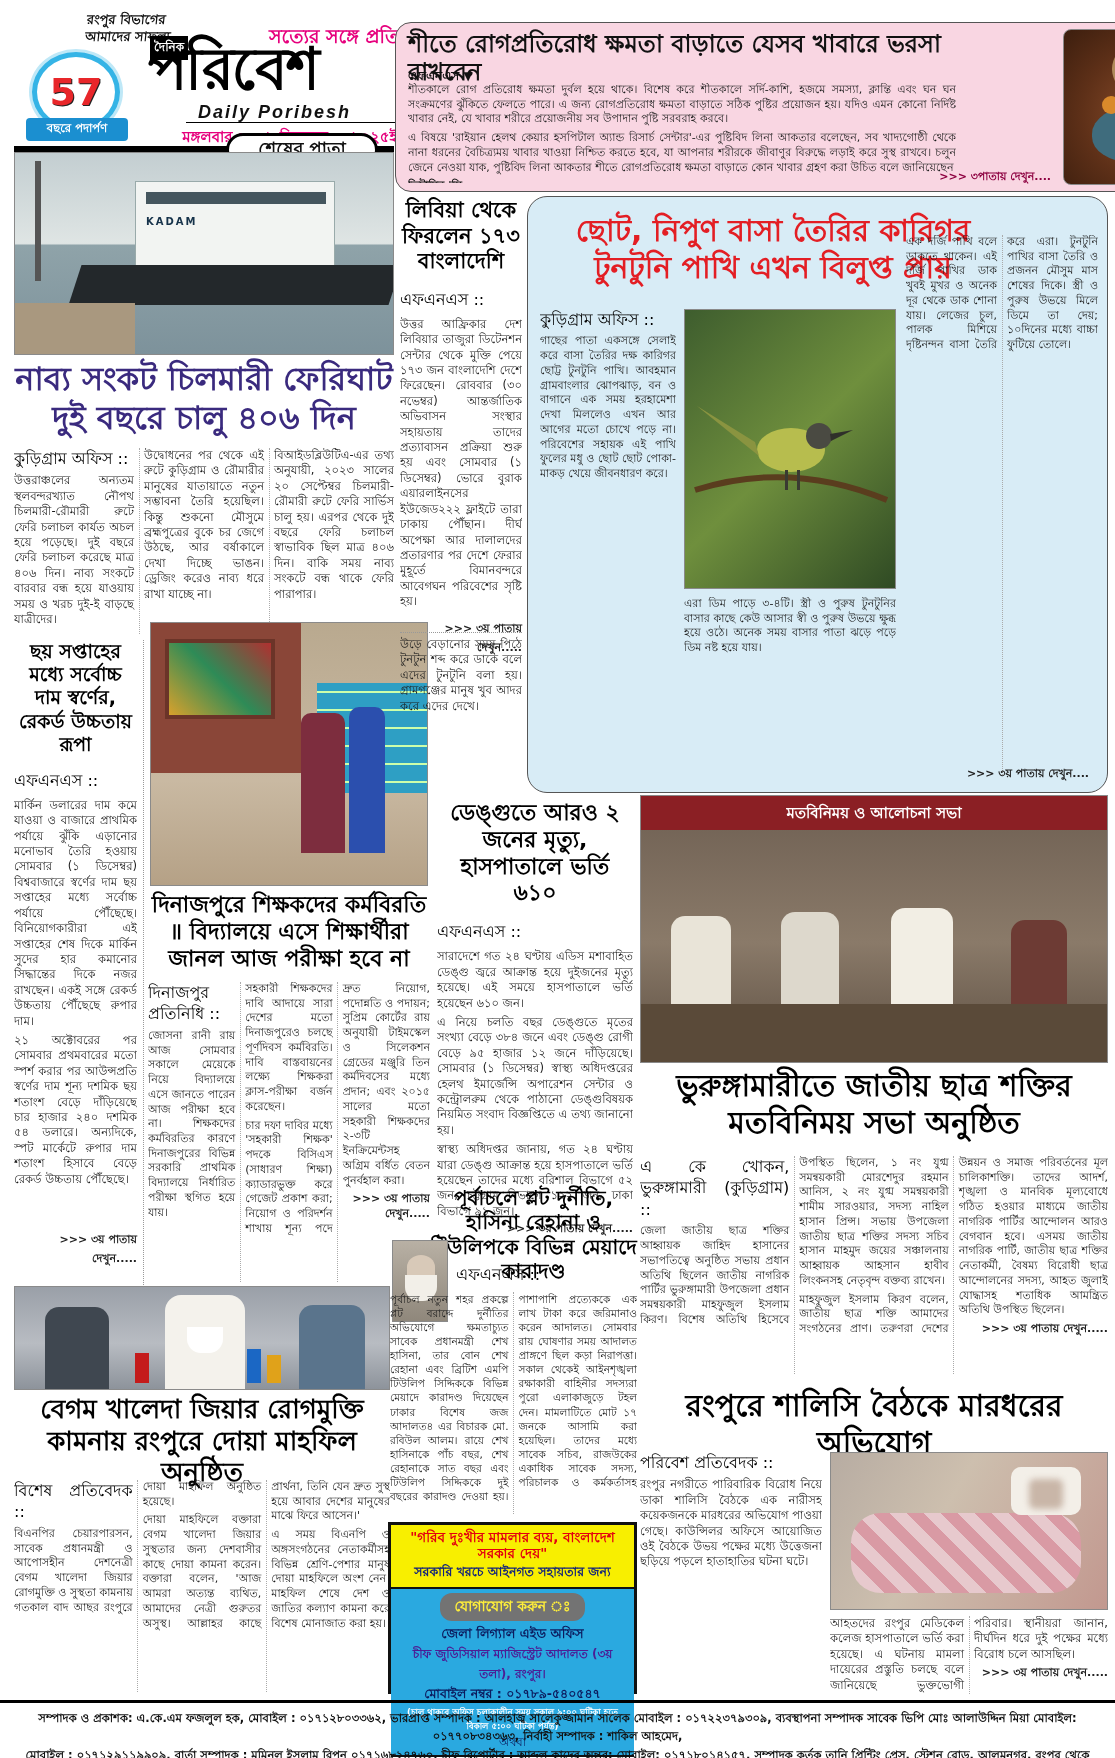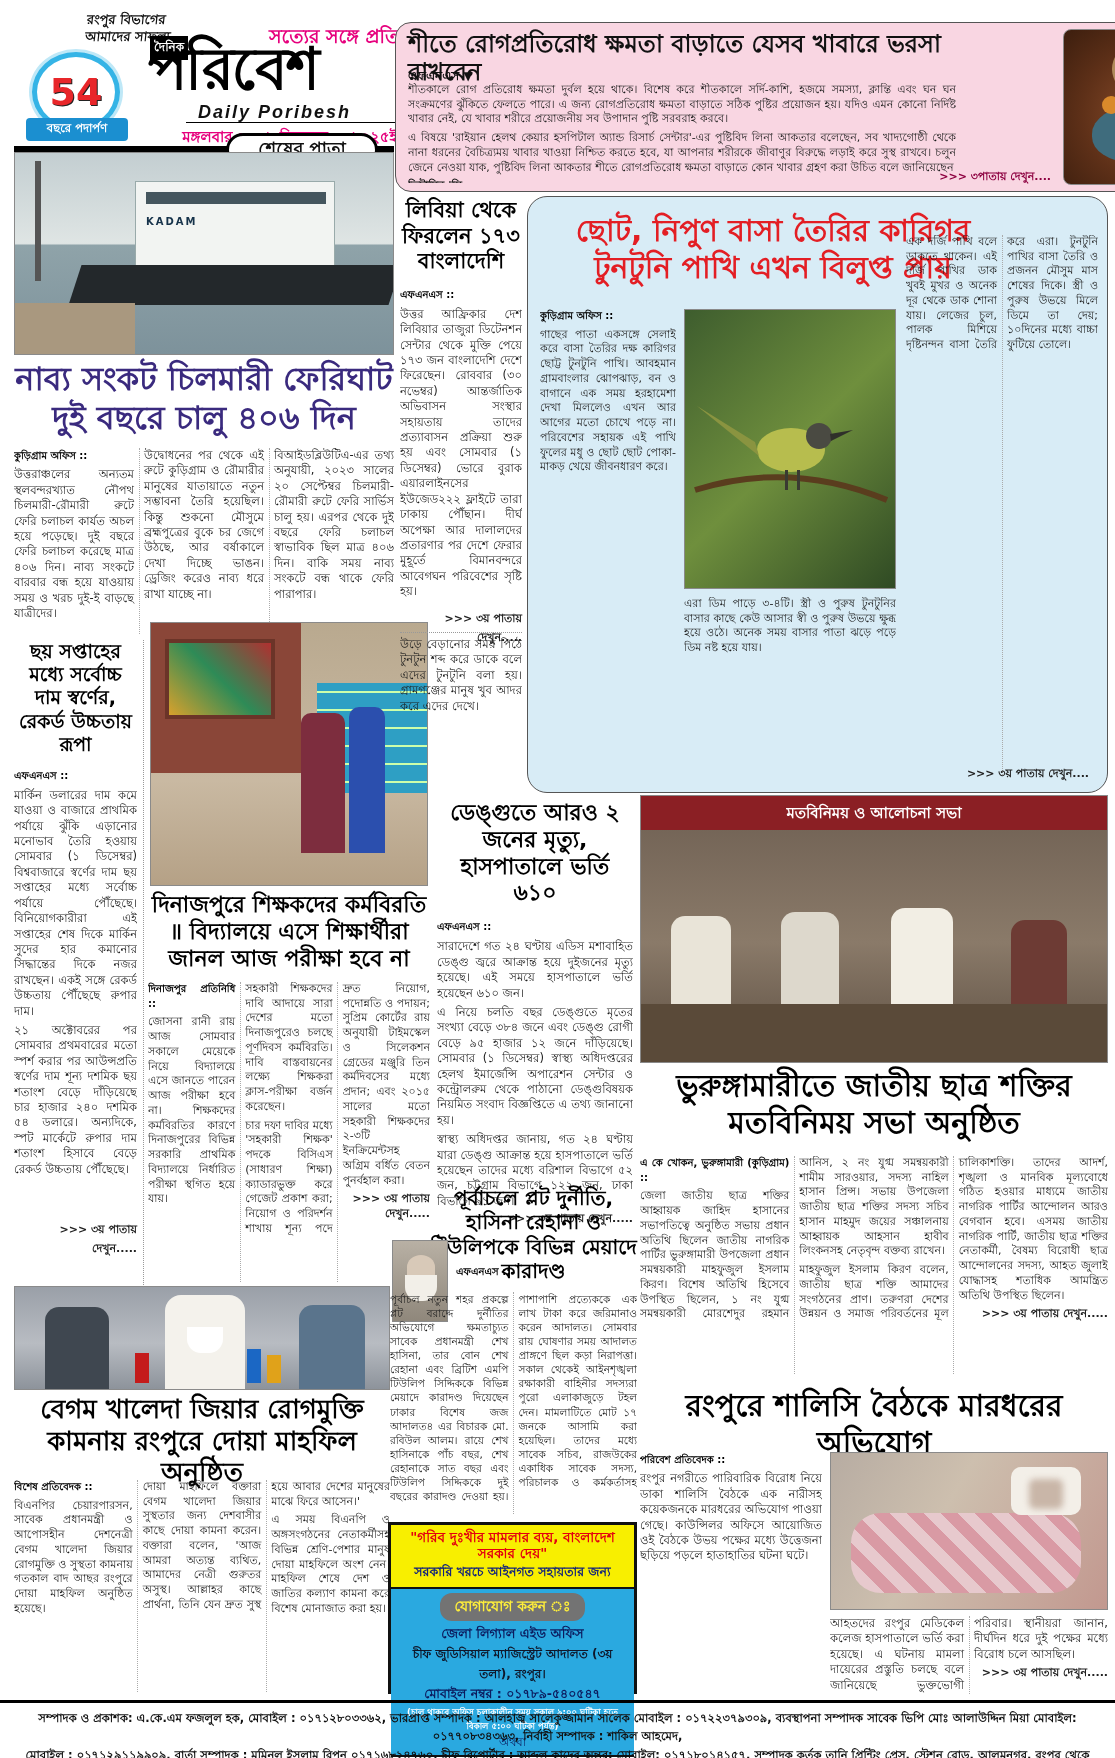--- a/index.html
+++ b/index.html
@@ -6,41 +6,41 @@
   html,body { background:#e9e9e9; }
   .page {
     position:relative; width:1115px; height:1758px; margin:0 auto;
     background:#ffffff; font-family:"Liberation Sans", sans-serif; color:#111;
     overflow:hidden;
   }
   .abs { position:absolute; }
   .bn { font-family:"DejaVu Sans", sans-serif; }
   .body-text { font-size:11.5px; line-height:1.34; text-align:justify; color:#1b1b1b; }
   .body-text p { margin-bottom:4px; }
-  .byline { font-weight:bold; font-size:10px; margin-bottom:3px; color:#000;margin-top:12px; }
+  .byline { font-weight:normal; font-size:16px; margin-bottom:3px; color:#000;margin-top:12px; }
   .cols-3 { column-count:3; column-gap:10px; column-rule:1px dotted #aaa; }
   .cols-2 { column-count:2; column-gap:10px; column-rule:1px dotted #aaa; }
   .continued { font-weight:bold; font-size:11px; text-align:right; color:#222; margin-top:3px; }
   .headline { font-weight:800; text-align:center; color:#000; line-height:1.22; }
   .photo { overflow:hidden; border:1px solid #8a8a8a; }
   .dotted-r { border-right:1px dotted #999; }
 </style>
 </head>
 <body>
 
 <div class="page bn">
 
   <div class="abs" style="left:86px; top:12px; width:120px; font-size:13px; font-weight:bold; transform:skewX(-6deg); line-height:1.3;">
     <div>রংপুর বিভাগের</div>
     <div>আমাদের সাফল্য</div>
   </div>
 
   <div class="abs" style="left:26px; top:52px; width:102px; height:94px;">
     <div style="position:absolute; left:6px; top:0; width:88px; height:80px; border-radius:50%; border:5px solid #35b4e6; box-shadow:0 0 0 3px #bfe8f7; background:#fff; display:flex; align-items:center; justify-content:center;">
-      <span style="font-size:38px; font-weight:900; color:#e8262a; text-shadow:1px 1px 0 #222;">54</span>
+      <span style="font-size:38px; font-weight:900; color:#e8262a; text-shadow:1px 1px 0 #222;">57</span>
     </div>
     <div style="position:absolute; left:0; top:66px; width:102px; background:#1b8fd0; color:#fff; font-size:11.5px; font-weight:bold; text-align:center; border-radius:4px; padding:2px 0;">বছরে পদার্পণ</div>
   </div>
 
   <div class="abs" style="left:255px; top:22px; width:185px; color:#e6007d; font-size:19px; font-weight:900; text-align:center;">সত্যের সঙ্গে প্রতিদিন</div>
 
   <div class="abs" style="left:148px; top:40px; width:250px;">
     <span style="position:absolute; left:2px; top:-4px; background:#000; color:#fff; font-size:12px; font-weight:bold; padding:2px 4px;">দৈনিক</span>
     <div style="font-size:58px; font-weight:900; color:#000; letter-spacing:-2px; line-height:1;">পরিবেশ</div>
   </div>
@@ -247,21 +247,21 @@
     <p>পূর্বাচল নতুন শহর প্রকল্পে প্লট বরাদ্দে দুর্নীতির অভিযোগে ক্ষমতাচ্যুত সাবেক প্রধানমন্ত্রী শেখ হাসিনা, তার বোন শেখ রেহানা এবং ব্রিটিশ এমপি টিউলিপ সিদ্দিককে বিভিন্ন মেয়াদে কারাদণ্ড দিয়েছেন ঢাকার বিশেষ জজ আদালত৪ এর বিচারক মো. রবিউল আলম। রায়ে শেখ হাসিনাকে পাঁচ বছর, শেখ রেহানাকে সাত বছর এবং টিউলিপ সিদ্দিককে দুই বছরের কারাদণ্ড দেওয়া হয়। পাশাপাশি প্রত্যেককে এক লাখ টাকা করে জরিমানাও করেন আদালত। সোমবার রায় ঘোষণার সময় আদালত প্রাঙ্গণে ছিল কড়া নিরাপত্তা। সকাল থেকেই আইনশৃঙ্খলা রক্ষাকারী বাহিনীর সদস্যরা পুরো এলাকাজুড়ে টহল দেন। মামলাটিতে মোট ১৭ জনকে আসামি করা হয়েছিল। তাদের মধ্যে সাবেক সচিব, রাজউকের একাধিক সাবেক সদস্য, পরিচালক ও কর্মকর্তাসহ আরও ১৪ জনকে পাঁচ বছর করে কারাদণ্ড দেওয়া হয়েছে।</p>
 
   </div>
 
   <div class="abs" style="left:388px; top:1522px; width:249px; height:172px; border:3px solid #111; background:#f8ef00;">
     <div style="padding:4px 6px 2px; text-align:center; font-size:13.5px; font-weight:900; color:#e3000f; line-height:1.2;">"গরিব দুঃখীর মামলার ব্যয়, বাংলাদেশ সরকার দেয়"</div>
     <div style="padding:0 6px 4px; text-align:center; font-size:12.5px; font-weight:900; color:#14257a;">সরকারি খরচে আইনগত সহায়তার জন্য</div>
     <div style="background:#2aa9e0; border-top:2px solid #111; border-bottom:2px solid #111; padding:4px 4px 2px; text-align:center;">
       <div style="display:inline-block; background:#737373; color:#ffef3a; border-radius:12px; font-size:14px; font-weight:900; padding:2px 14px;">যোগাযোগ করুন ঃ</div>
       <div style="font-size:13px; font-weight:900; color:#0c1b5e; margin-top:3px;">জেলা লিগ্যাল এইড অফিস</div>
-      <div style="font-size:12px; font-weight:900; color:#0f172a;">চীফ জুডিসিয়াল ম্যাজিস্ট্রেট আদালত (৩য় তলা), রংপুর।</div>
+      <div style="font-size:12px; font-weight:900; color:#4c1d95;">চীফ জুডিসিয়াল ম্যাজিস্ট্রেট আদালত (৩য় তলা), রংপুর।</div>
       <div style="font-size:12.5px; font-weight:900; color:#0c1b5e;">মোবাইল নম্বর : ০১৭৮৯-৫৪০৫৪৭</div>
       <div style="font-size:8.5px; font-weight:bold; color:#fff; margin-top:1px;">(চালু থাকবে অফিস চলাকালীন সময় সকাল ৯:০০ ঘটিকা হতে বিকাল ৫:০০ ঘটিকা পর্যন্ত)</div>
       <div style="font-size:11.5px; font-weight:400; color:#0c1b5e;">অথবা</div>
     </div>
     <div style="padding:3px 4px; text-align:center; font-size:12px; font-weight:900; color:#e3000f;">আপনার নিকটস্থ ইউনিয়ন/ উপজেলা পরিষদ কার্যালয়ে।</div>
   </div>
 
   <div class="abs" style="left:0; top:1700px; width:1115px; border-top:3px solid #000; padding:6px 10px 0; text-align:center;">
     <div style="font-size:11.5px; font-weight:bold; line-height:1.6;">সম্পাদক ও প্রকাশক: এ.কে.এম ফজলুল হক,  মোবাইল : ০১৭১২৮০৩৩৬২,  ভারপ্রাপ্ত সম্পাদক : আলহাজ্ব সালেকুজ্জামান সালেক মোবাইল : ০১৭২২৩৭৯৩০৯,  ব্যবস্থাপনা সম্পাদক সাবেক ভিপি মোঃ আলাউদ্দিন মিয়া মোবাইল: ০১৭৭০৮৩৪৩৬৩,  নির্বাহী সম্পাদক : শাকিল আহমেদ,</div>
     <div style="font-size:11.5px; font-weight:bold; line-height:1.6;">মোবাইল : ০১৭১২৯১১৯৯০৯, বার্তা সম্পাদক : মমিনুল ইসলাম রিপন  ০১৭১৬৮২৪৭৬০,  চীফ রিপোর্টার : আব্দুল কাদের অন্তর: মোবাইল: ০১৭১৮০১৪১৫৭, সম্পাদক কর্তৃক তানি প্রিন্টিং প্রেস, স্টেশন রোড, আলমনগর, রংপুর থেকে প্রকাশিত।  E-mail: poribesh11@gmail.com</div>

